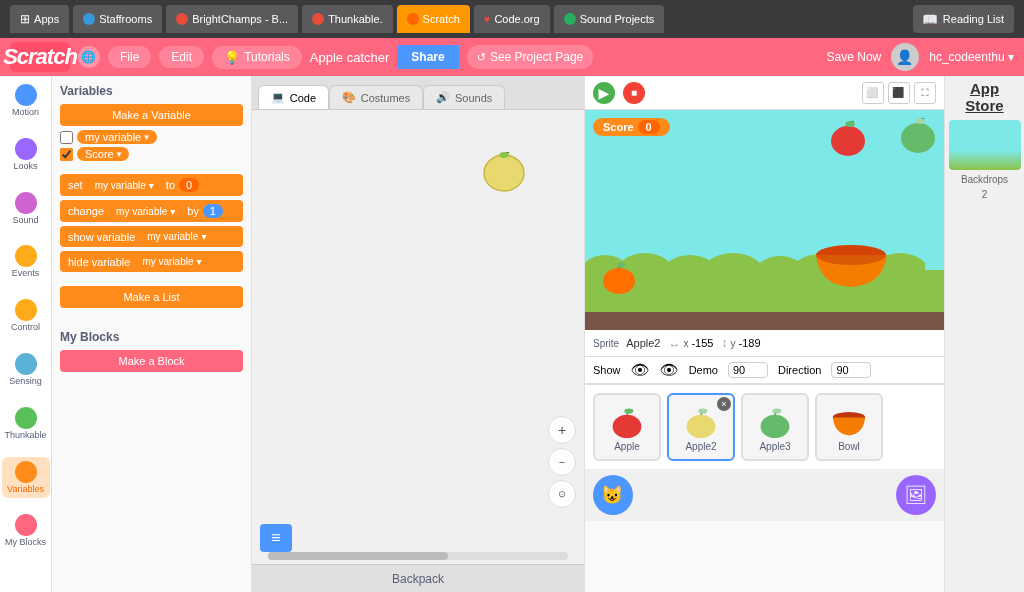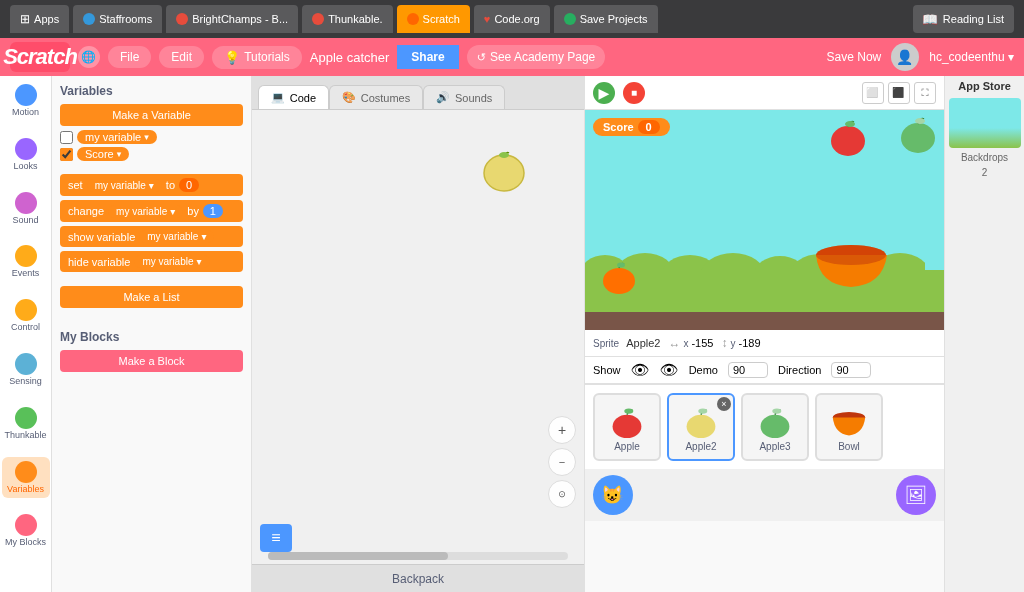--- a/index.html
+++ b/index.html
@@ -86,21 +86,21 @@
 
     
     .sprite-info { background: #fff; padding: 6px 8px; border-bottom: 1px solid #e0e0e0; display: flex; align-items: center; gap: 8px; font-size: 11px; }
     .sprite-label { color: #575e75; font-size: 10px; }
     .sprite-name { color: #333; font-size: 11px; font-weight: 500; }
     .sprite-coord { display: flex; align-items: center; gap: 3px; }
     .coord-icon { color: #999; font-size: 12px; }
 
     
     .app-store-panel { width: 80px; background: #f0f0f0; border-left: 1px solid #e0e0e0; display: flex; flex-direction: column; align-items: center; padding: 4px; }
-    .app-store-title { font-size: 11px; font-weight: 600; color: #333; text-align: center; margin-bottom: 6px; }
+    .app-store-title { font-size: 15px; font-weight: 600; color: #333; text-align: center; margin-bottom: 6px; text-decoration: underline; }
     .app-store-preview { width: 72px; height: 50px; background: linear-gradient(180deg, #7de8e8 60%, #8bc34a 100%); border-radius: 4px; margin-bottom: 4px; }
     .app-store-label { font-size: 10px; color: #666; }
     .backdrop-count { font-size: 10px; color: #666; margin-top: 4px; }
 
     
     .sprites-row { display: flex; gap: 6px; padding: 8px; background: #fff; overflow-x: auto; border-top: 1px solid #e0e0e0; }
     .sprite-thumb { width: 68px; height: 68px; border-radius: 6px; border: 2px solid #ddd; background: #f5f5f5; display: flex; flex-direction: column; align-items: center; justify-content: center; cursor: pointer; position: relative; font-size: 10px; color: #575e75; }
     .sprite-thumb.selected { border-color: #4c97ff; }
     .sprite-thumb-name { font-size: 10px; color: #575e75; margin-top: 2px; }
     .sprite-delete { position: absolute; top: 2px; right: 2px; width: 14px; height: 14px; background: #666; border-radius: 50%; display: flex; align-items: center; justify-content: center; color: #fff; font-size: 9px; cursor: pointer; }
@@ -141,21 +141,21 @@
     <div class="browser-tab" style="background:#ff9800;color:#fff;">
       <span style="width:12px;height:12px;background:#ff6600;border-radius:50%;display:inline-block;"></span>
       <span>Scratch</span>
     </div>
     <div class="browser-tab">
       <span style="font-size:11px;color:#e74c3c;">♥</span>
       <span>Code.org</span>
     </div>
     <div class="browser-tab">
       <span style="width:12px;height:12px;background:#27ae60;border-radius:50%;display:inline-block;"></span>
-      <span>Save Projects</span>
+      <span>Sound Projects</span>
     </div>
   </div>
   <div class="reading-list-btn">
     <span style="font-size:13px;">📖</span>
     <span>Reading List</span>
   </div>
 </div>
 
 <div class="scratch-editor">
 
@@ -173,21 +173,21 @@
     <button class="nav-btn">
       <span style="font-size:13px;">💡</span>
       <span>Tutorials</span>
     </button>
     <span class="nav-project-name">Apple catcher</span>
     <button class="nav-share-btn">
       <span>Share</span>
     </button>
     <button class="nav-see-project">
       <span style="font-size:11px;">↺</span>
-      <span>See Academy Page</span>
+      <span>See Project Page</span>
     </button>
     <div class="nav-right">
       <button class="save-now-btn">
         <span>Save Now</span>
       </button>
       <div class="nav-avatar" style="background: #ccc; display:flex; align-items:center; justify-content:center; font-size:14px;">👤</div>
       <span class="nav-username">hc_codeenthu ▾</span>
     </div>
   </div>
 

